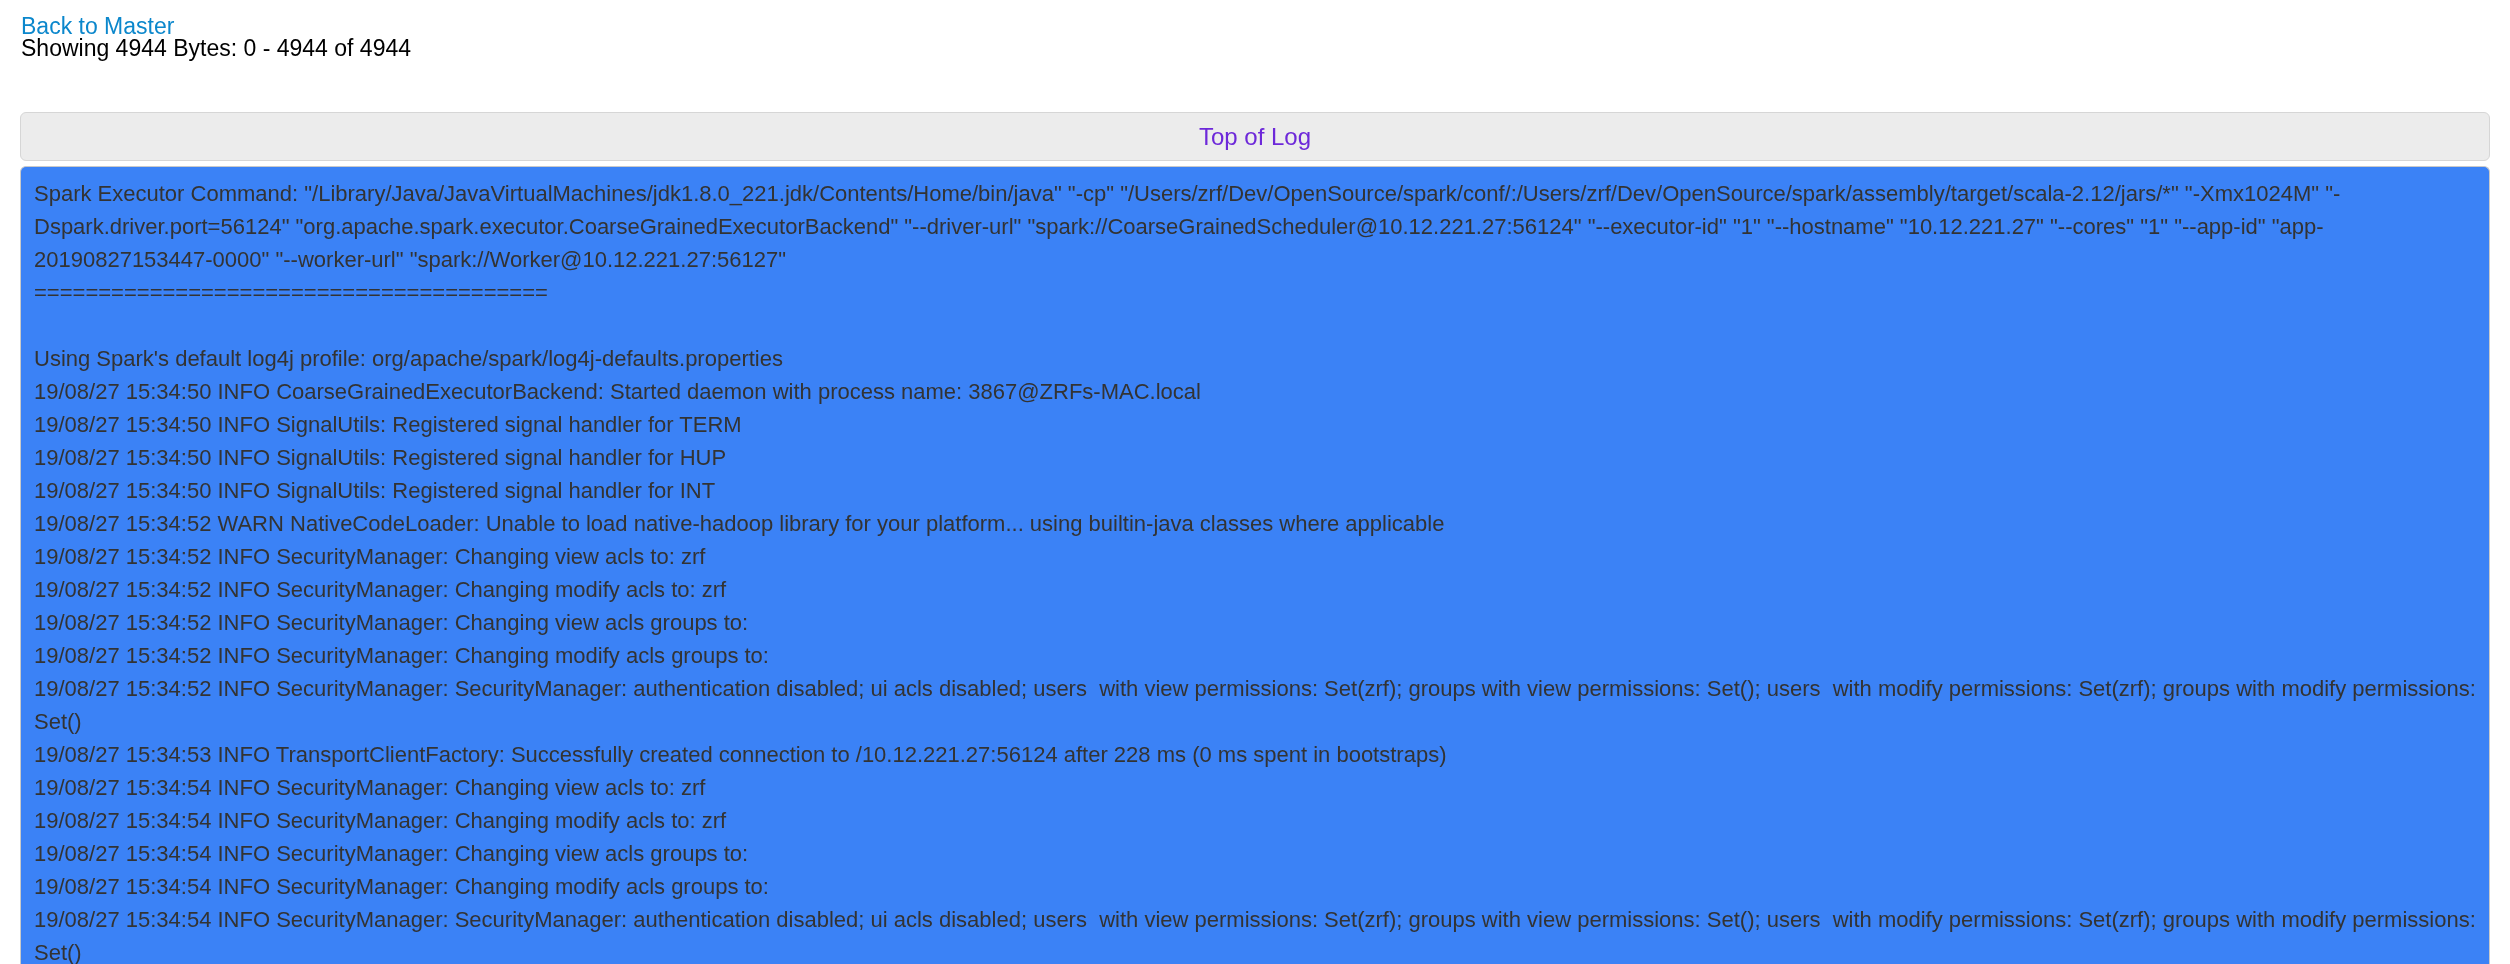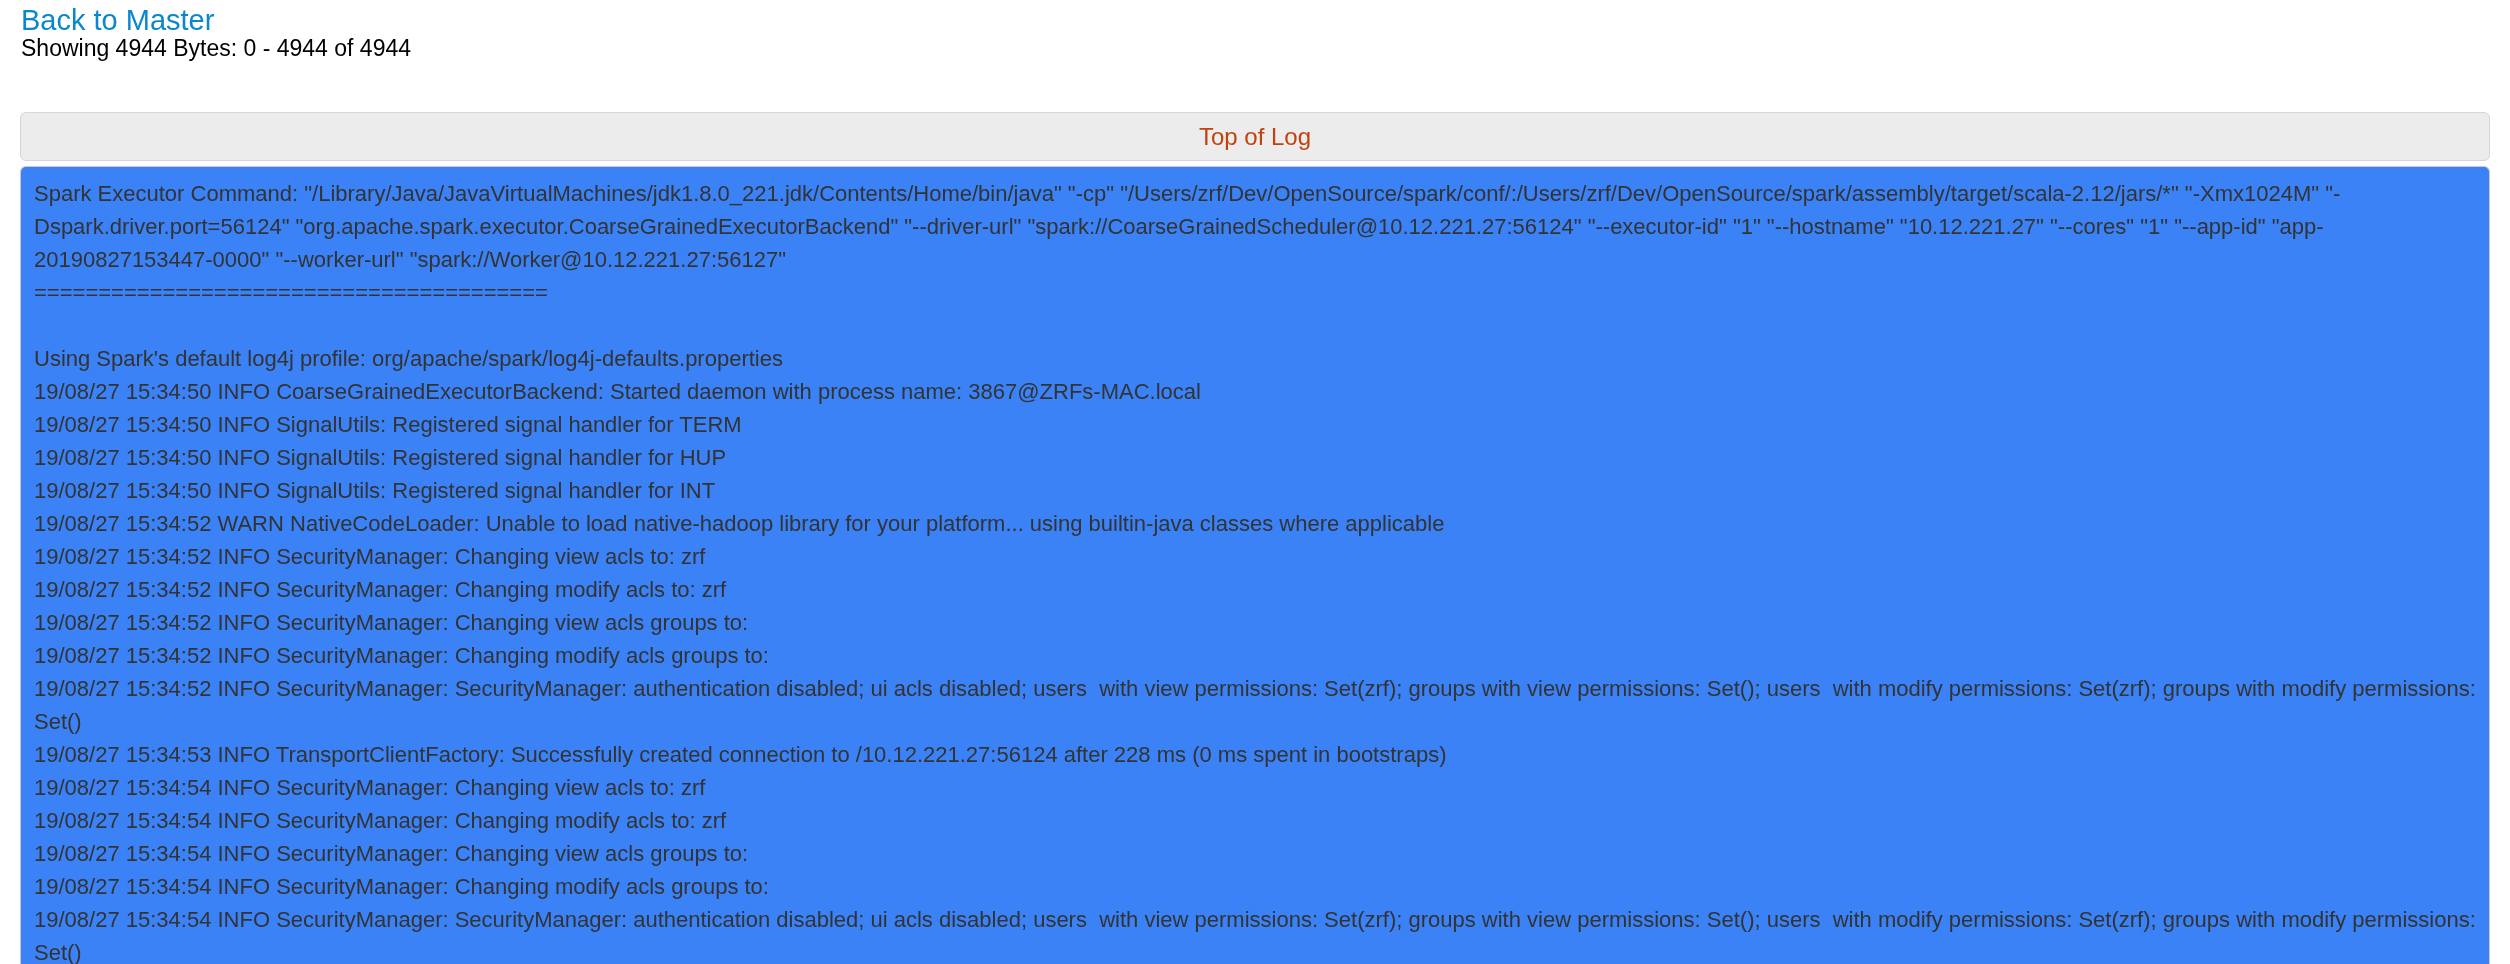--- a/index.html
+++ b/index.html
@@ -10,22 +10,22 @@
   }
   body {
     position: relative;
     width: 2510px;
     height: 964px;
     overflow: hidden;
   }
   .back-link {
     position: absolute;
     left: 21px;
-    top: 6px;
-    font-size: 29px;
+    top: 12px;
+    font-size: 23px;
     line-height: 28px;
     color: #0b87cc;
     text-decoration: none;
     cursor: pointer;
   }
   .byte-range {
     position: absolute;
     left: 21px;
     top: 34px;
     font-size: 23px;
@@ -35,21 +35,21 @@
   .top-btn {
     position: absolute;
     left: 20px;
     top: 112px;
     width: 2470px;
     height: 49px;
     box-sizing: border-box;
     background: #ececec;
     border: 1px solid #d6d6d6;
     border-radius: 6px;
-    color: #c2410c;
+    color: #6d28d9;
     font-size: 24px;
     font-family: "Liberation Sans", sans-serif;
     padding: 0;
   }
   .log-box {
     position: absolute;
     left: 20px;
     top: 166px;
     width: 2470px;
     height: 798px;

